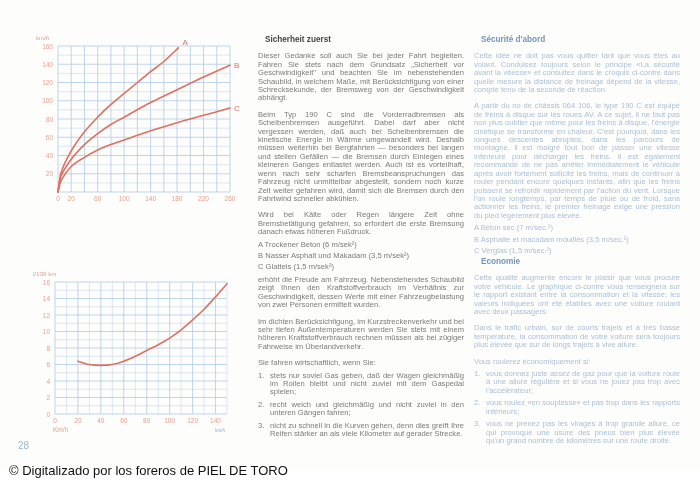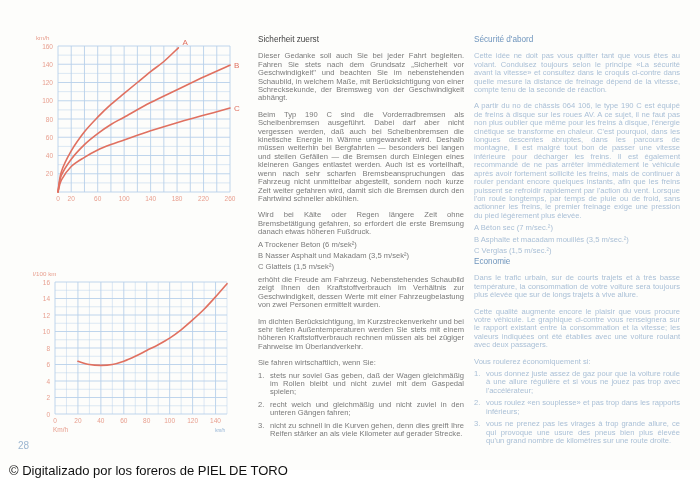--- a/index.html
+++ b/index.html
@@ -9,21 +9,21 @@
   }
   .page {
     position: absolute; left: 0; top: 0; width: 700px; height: 470px; background: #fdfdfb;
   }
   svg text { font-family: "Liberation Sans", sans-serif; }
   .col {
     position: absolute; font-size: 7.6px; line-height: 8.4px;
   }
   .col-de { left: 258px; width: 206px; color: #7a7a7a; }
   .col-fr { left: 474px; width: 206px; color: #a9bfd6; }
-  .col h3 { font-size: 8.2px; margin: 0 0 5px 0; font-weight: normal; }
+  .col h3 { font-size: 8.2px; margin: 0 0 5px 7px; font-weight: bold; }
   .col-de h3 { color: #444; }
   .col-fr h3 { color: #6f95bd; }
   .col p { margin: 8px 0 4px 0; text-align: justify; }
   .col ol { margin: 0; padding: 0; list-style: none; }
   .col li { display: flex; margin: 0 0 4px 0; }
   .col li .num { width: 12px; flex: none; }
   .col li .txt { flex: 1; text-align: justify; }
   .col .legend-line { margin: 0 0 3px 0; }
   .pagenum { position: absolute; left: 18px; top: 440px; font-size: 10px; color: #9cb6d0; }
   .credit { position: absolute; left: 9px; top: 463px; font-size: 13px; color: #111; }
@@ -189,22 +189,22 @@
     <h3>Sécurité d'abord</h3>
     <p>Cette idée ne doit pas vous quitter tant que vous êtes au volant. Conduisez toujours selon le principe «La sécurité avant la vitesse» et consultez dans le croquis ci-contre dans quelle mesure la distance de freinage dépend de la vitesse, compte tenu de la seconde de réaction.</p>
     <p>A partir du no de châssis 064 106, le type 190 C est équipé de freins à disque sur les roues AV. A ce sujet, il ne faut pas non plus oublier que même pour les freins à disque, l'énergie cinétique se transforme en chaleur. C'est pourquoi, dans les longues descentes abruptes, dans les parcours de montagne, il est malgré tout bon de passer une vitesse inférieure pour décharger les freins. Il est également recommandé de ne pas arrêter immédiatement le véhicule après avoir fortement sollicité les freins, mais de continuer à rouler pendant encore quelques instants, afin que les freins puissent se refroidir rapidement par l'action du vent. Lorsque l'on roule longtemps, par temps de pluie ou de froid, sans actionner les freins, le premier freinage exige une pression du pied légèrement plus élevée.</p>
     <div class="legend-line">A  Béton sec (7 m/sec.²)</div>
     <div class="legend-line">B  Asphalte et macadam mouillés (3,5 m/sec.²)</div>
     <div class="legend-line">C  Verglas (1,5 m/sec.²)</div>
   </div>
 
   <div class="col col-fr" style="top:258px;">
     <h3>Economie</h3>
+    <p>Cette qualité augmente encore le plaisir que vous procure votre véhicule. Le graphique ci-contre vous renseignera sur le rapport existant entre la consommation et la vitesse; les valeurs indiquées ont été établies avec une voiture roulant avec deux passagers.</p>
     <p>Dans le trafic urbain, sur de courts trajets et à très basse température, la consommation de votre voiture sera toujours plus élevée que sur de longs trajets à vive allure.</p>
-    <p>Cette qualité augmente encore le plaisir que vous procure votre véhicule. Le graphique ci-contre vous renseignera sur le rapport existant entre la consommation et la vitesse; les valeurs indiquées ont été établies avec une voiture roulant avec deux passagers.</p>
     <p>Vous roulerez économiquement si:</p>
     <ol>
       <li>
         <span class="num">1.</span>
         <span class="txt">vous donnez juste assez de gaz pour que la voiture roule à une allure régulière et si vous ne jouez pas trop avec l'accélérateur;</span>
       </li>
       <li>
         <span class="num">2.</span>
         <span class="txt">vous roulez «en souplesse» et pas trop dans les rapports inférieurs;</span>
       </li>

